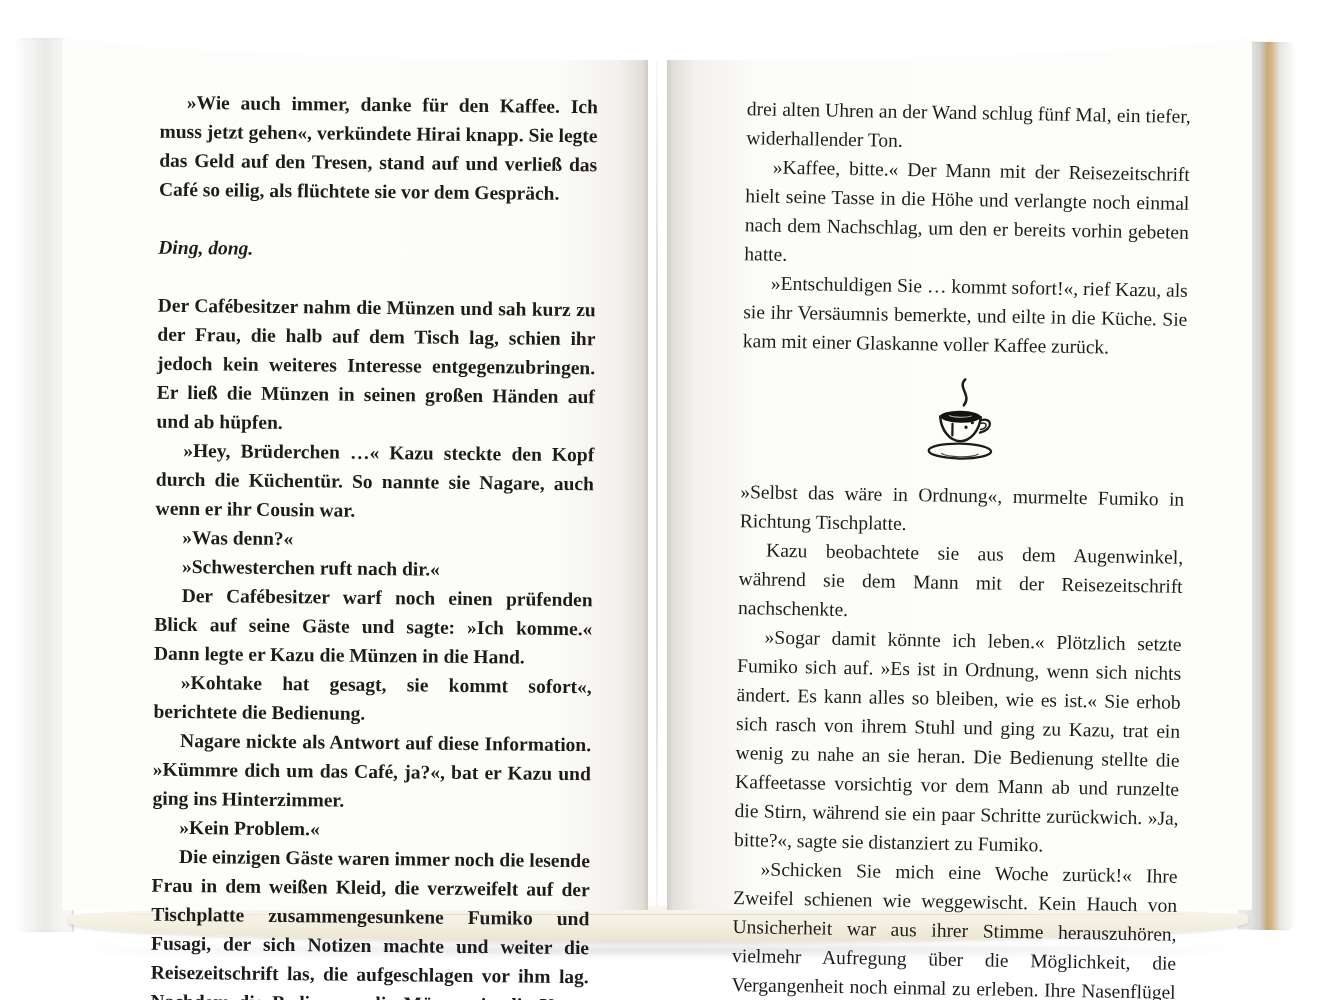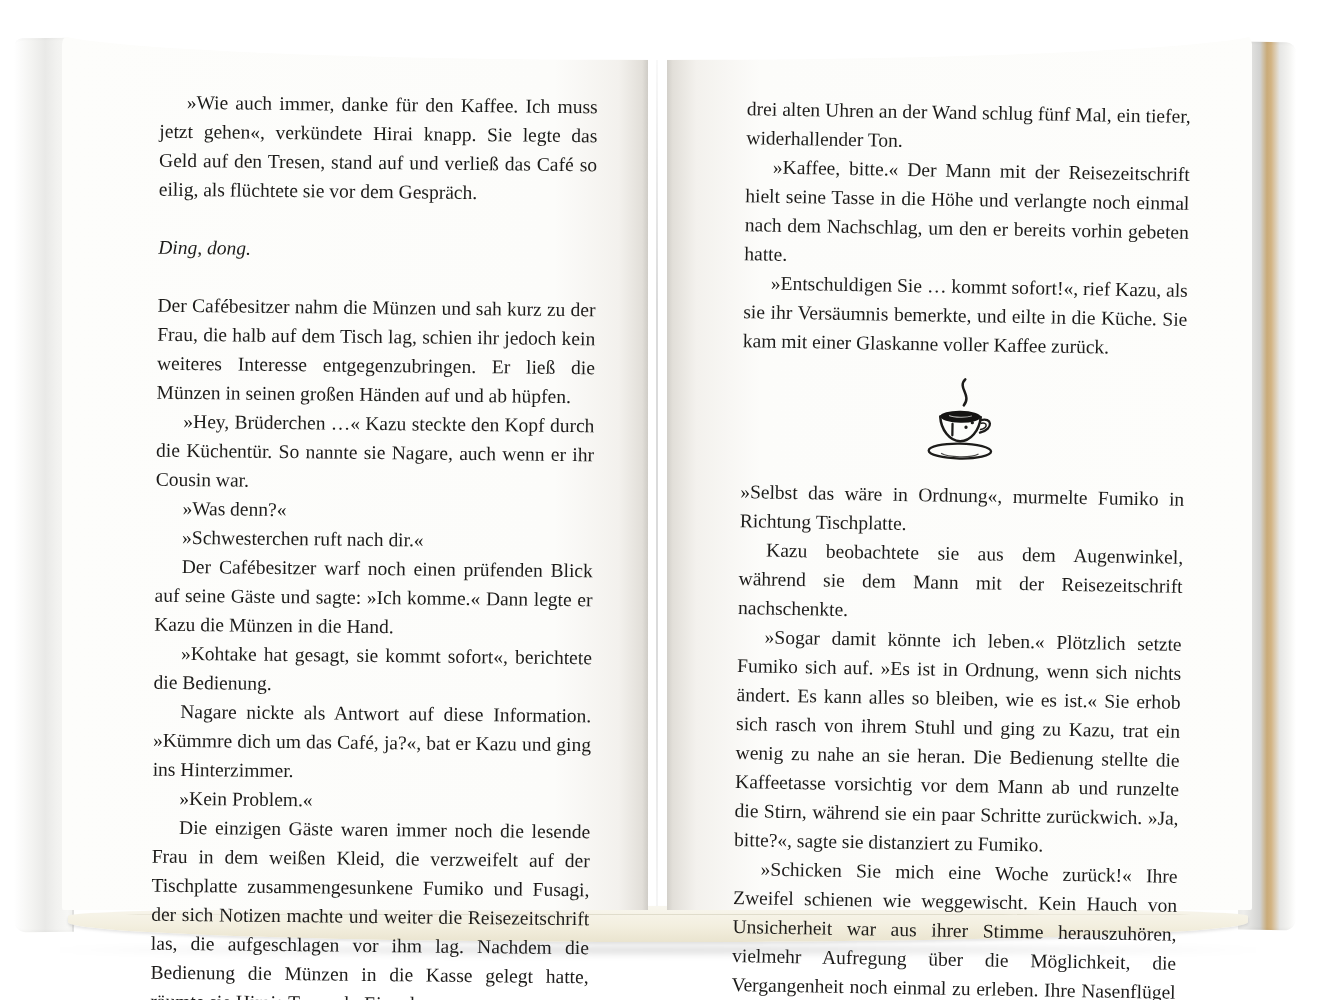--- a/index.html
+++ b/index.html
@@ -72,20 +72,21 @@
     border-radius: 4px;
   }
   .page {
     flex: 1;
     position: relative;
   }
   .page-left {
     background: linear-gradient(to right,
       #fdfdfb 0%, #fcfcfa 84%, #f3f1ed 95%, #e2dfd9 99%, #cfccc6 100%);
     border-radius: 10px 0 0 2px;
+    font-weight: bold;
   }
   .page-right {
     background: linear-gradient(to left,
       #fdfdfb 0%, #fcfcfa 84%, #f3f1ed 95%, #e2dfd9 99%, #d2cfc9 100%);
     border-radius: 0 10px 2px 0;
     margin-left: 19px;
   }
   .gutter-line {
     position: absolute;
     left: 50%; top: 10px; bottom: 4px; width: 2px;

